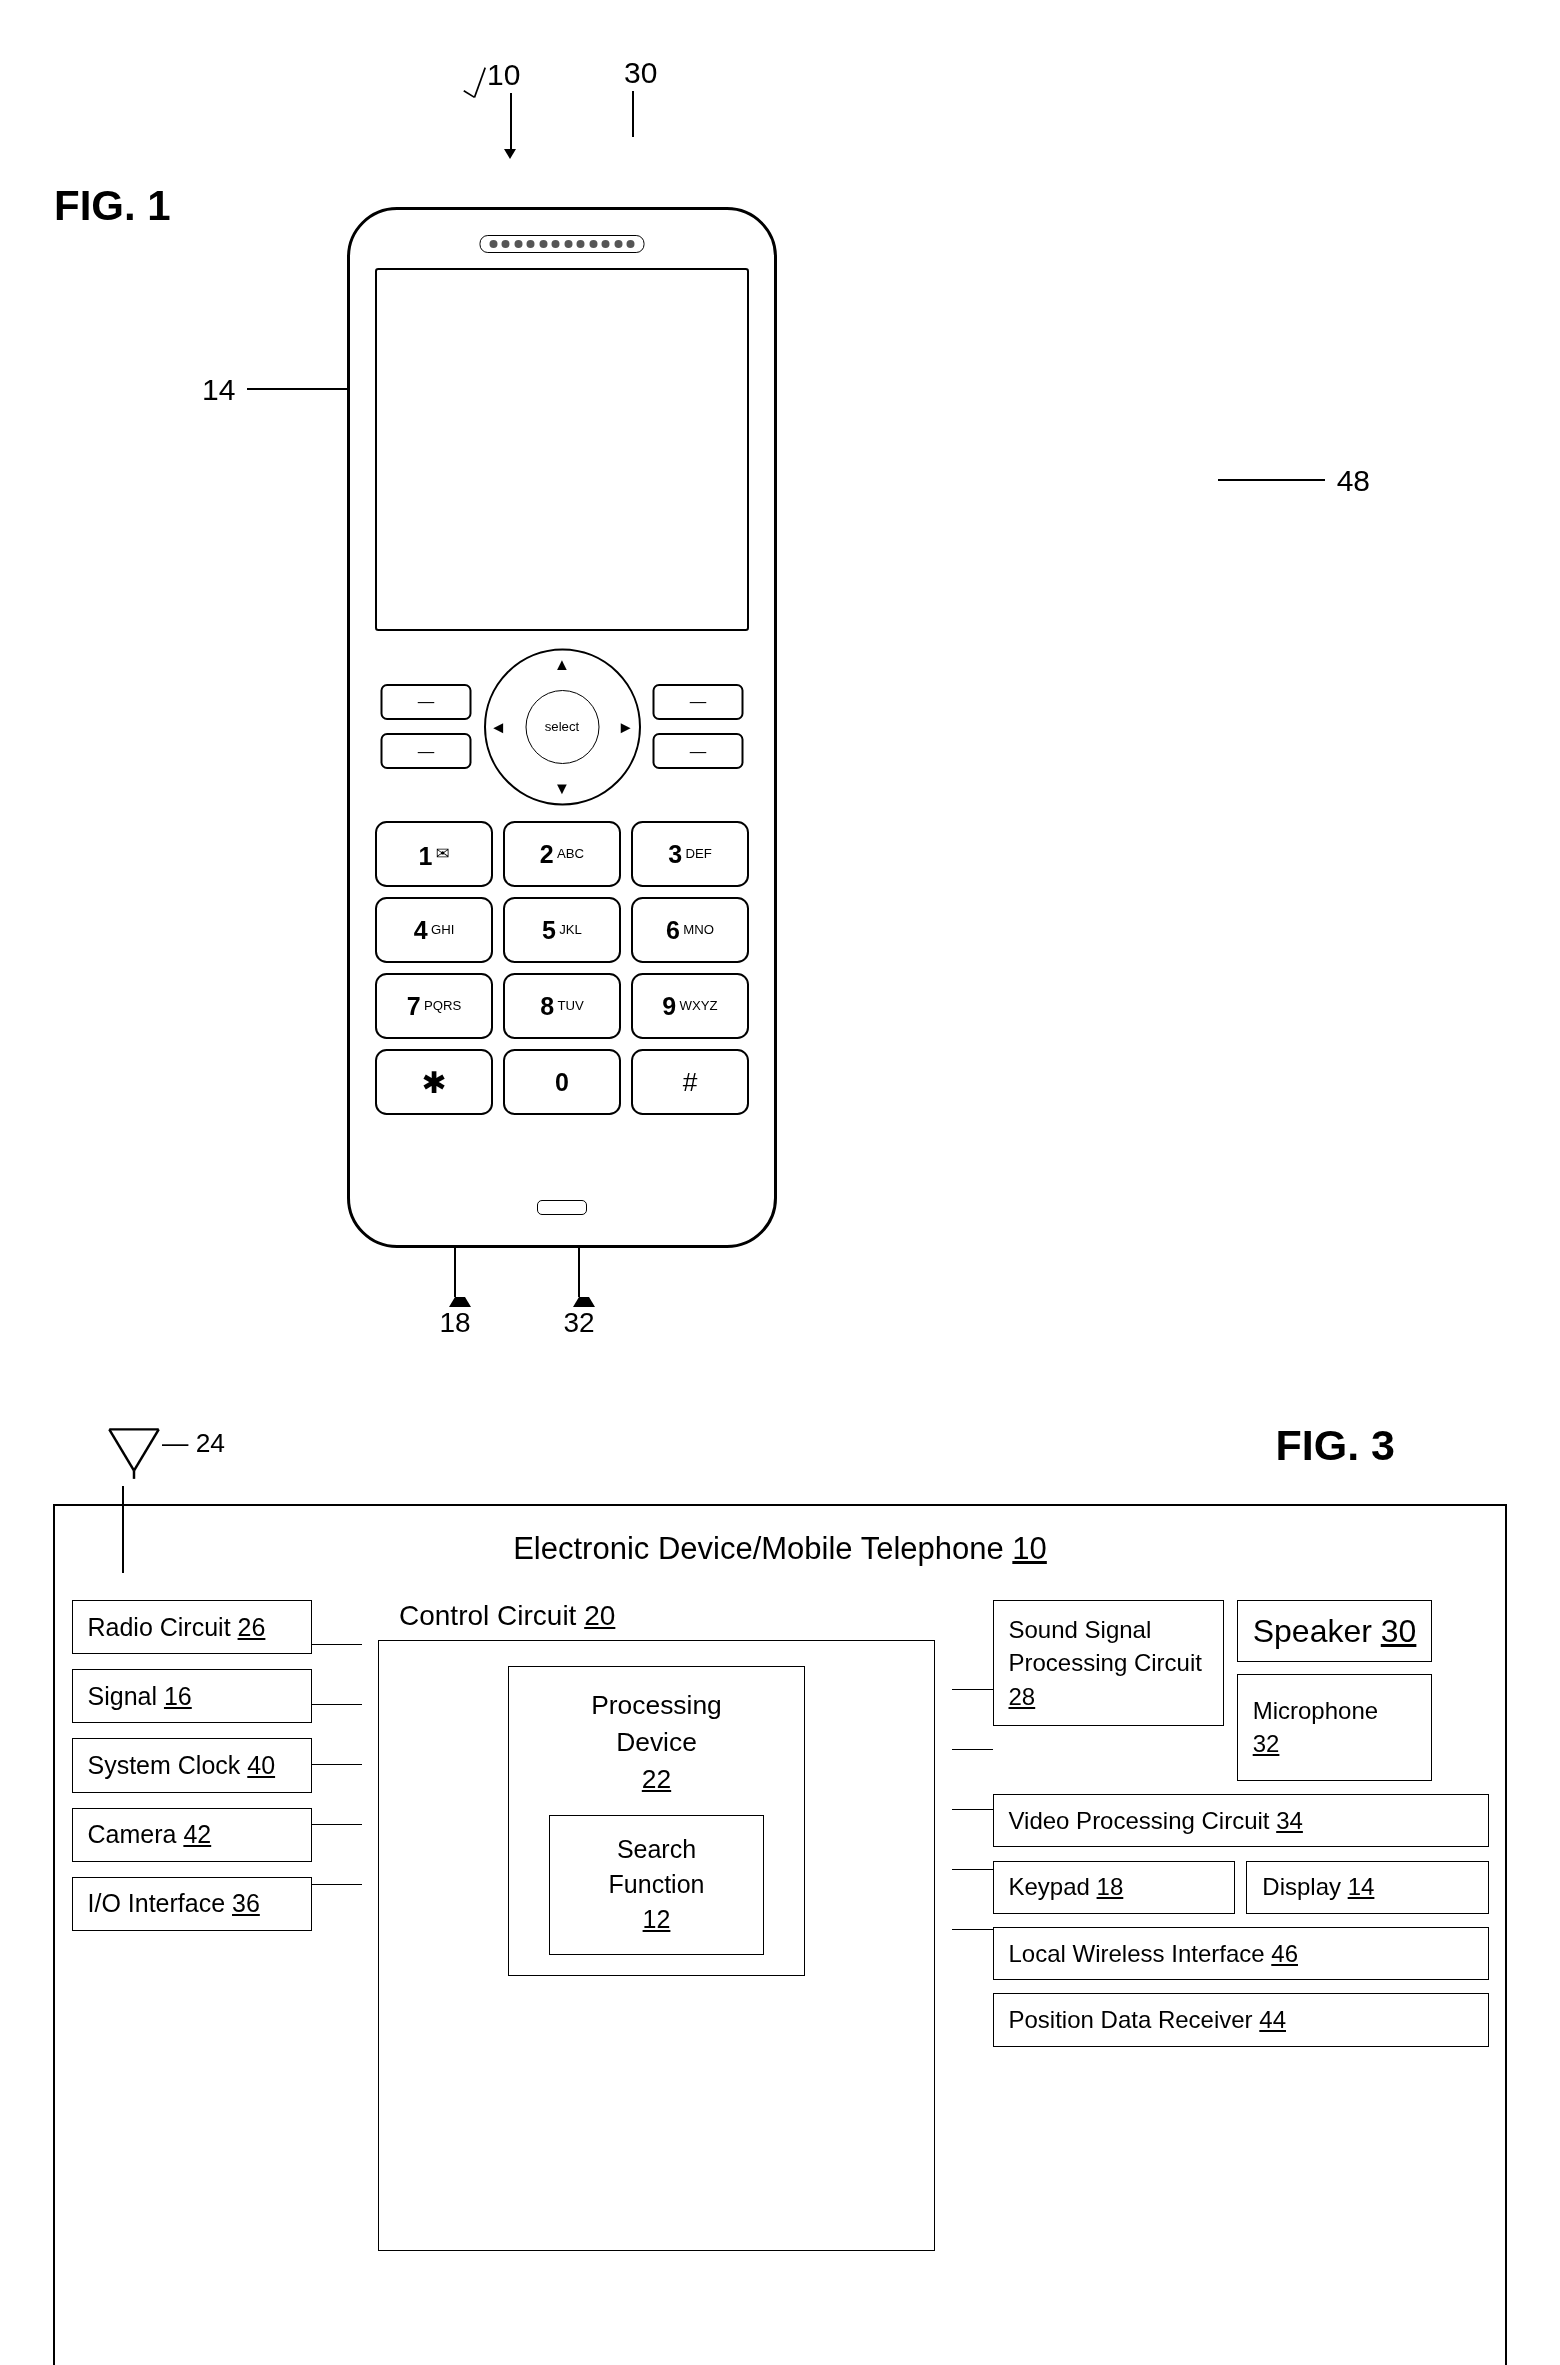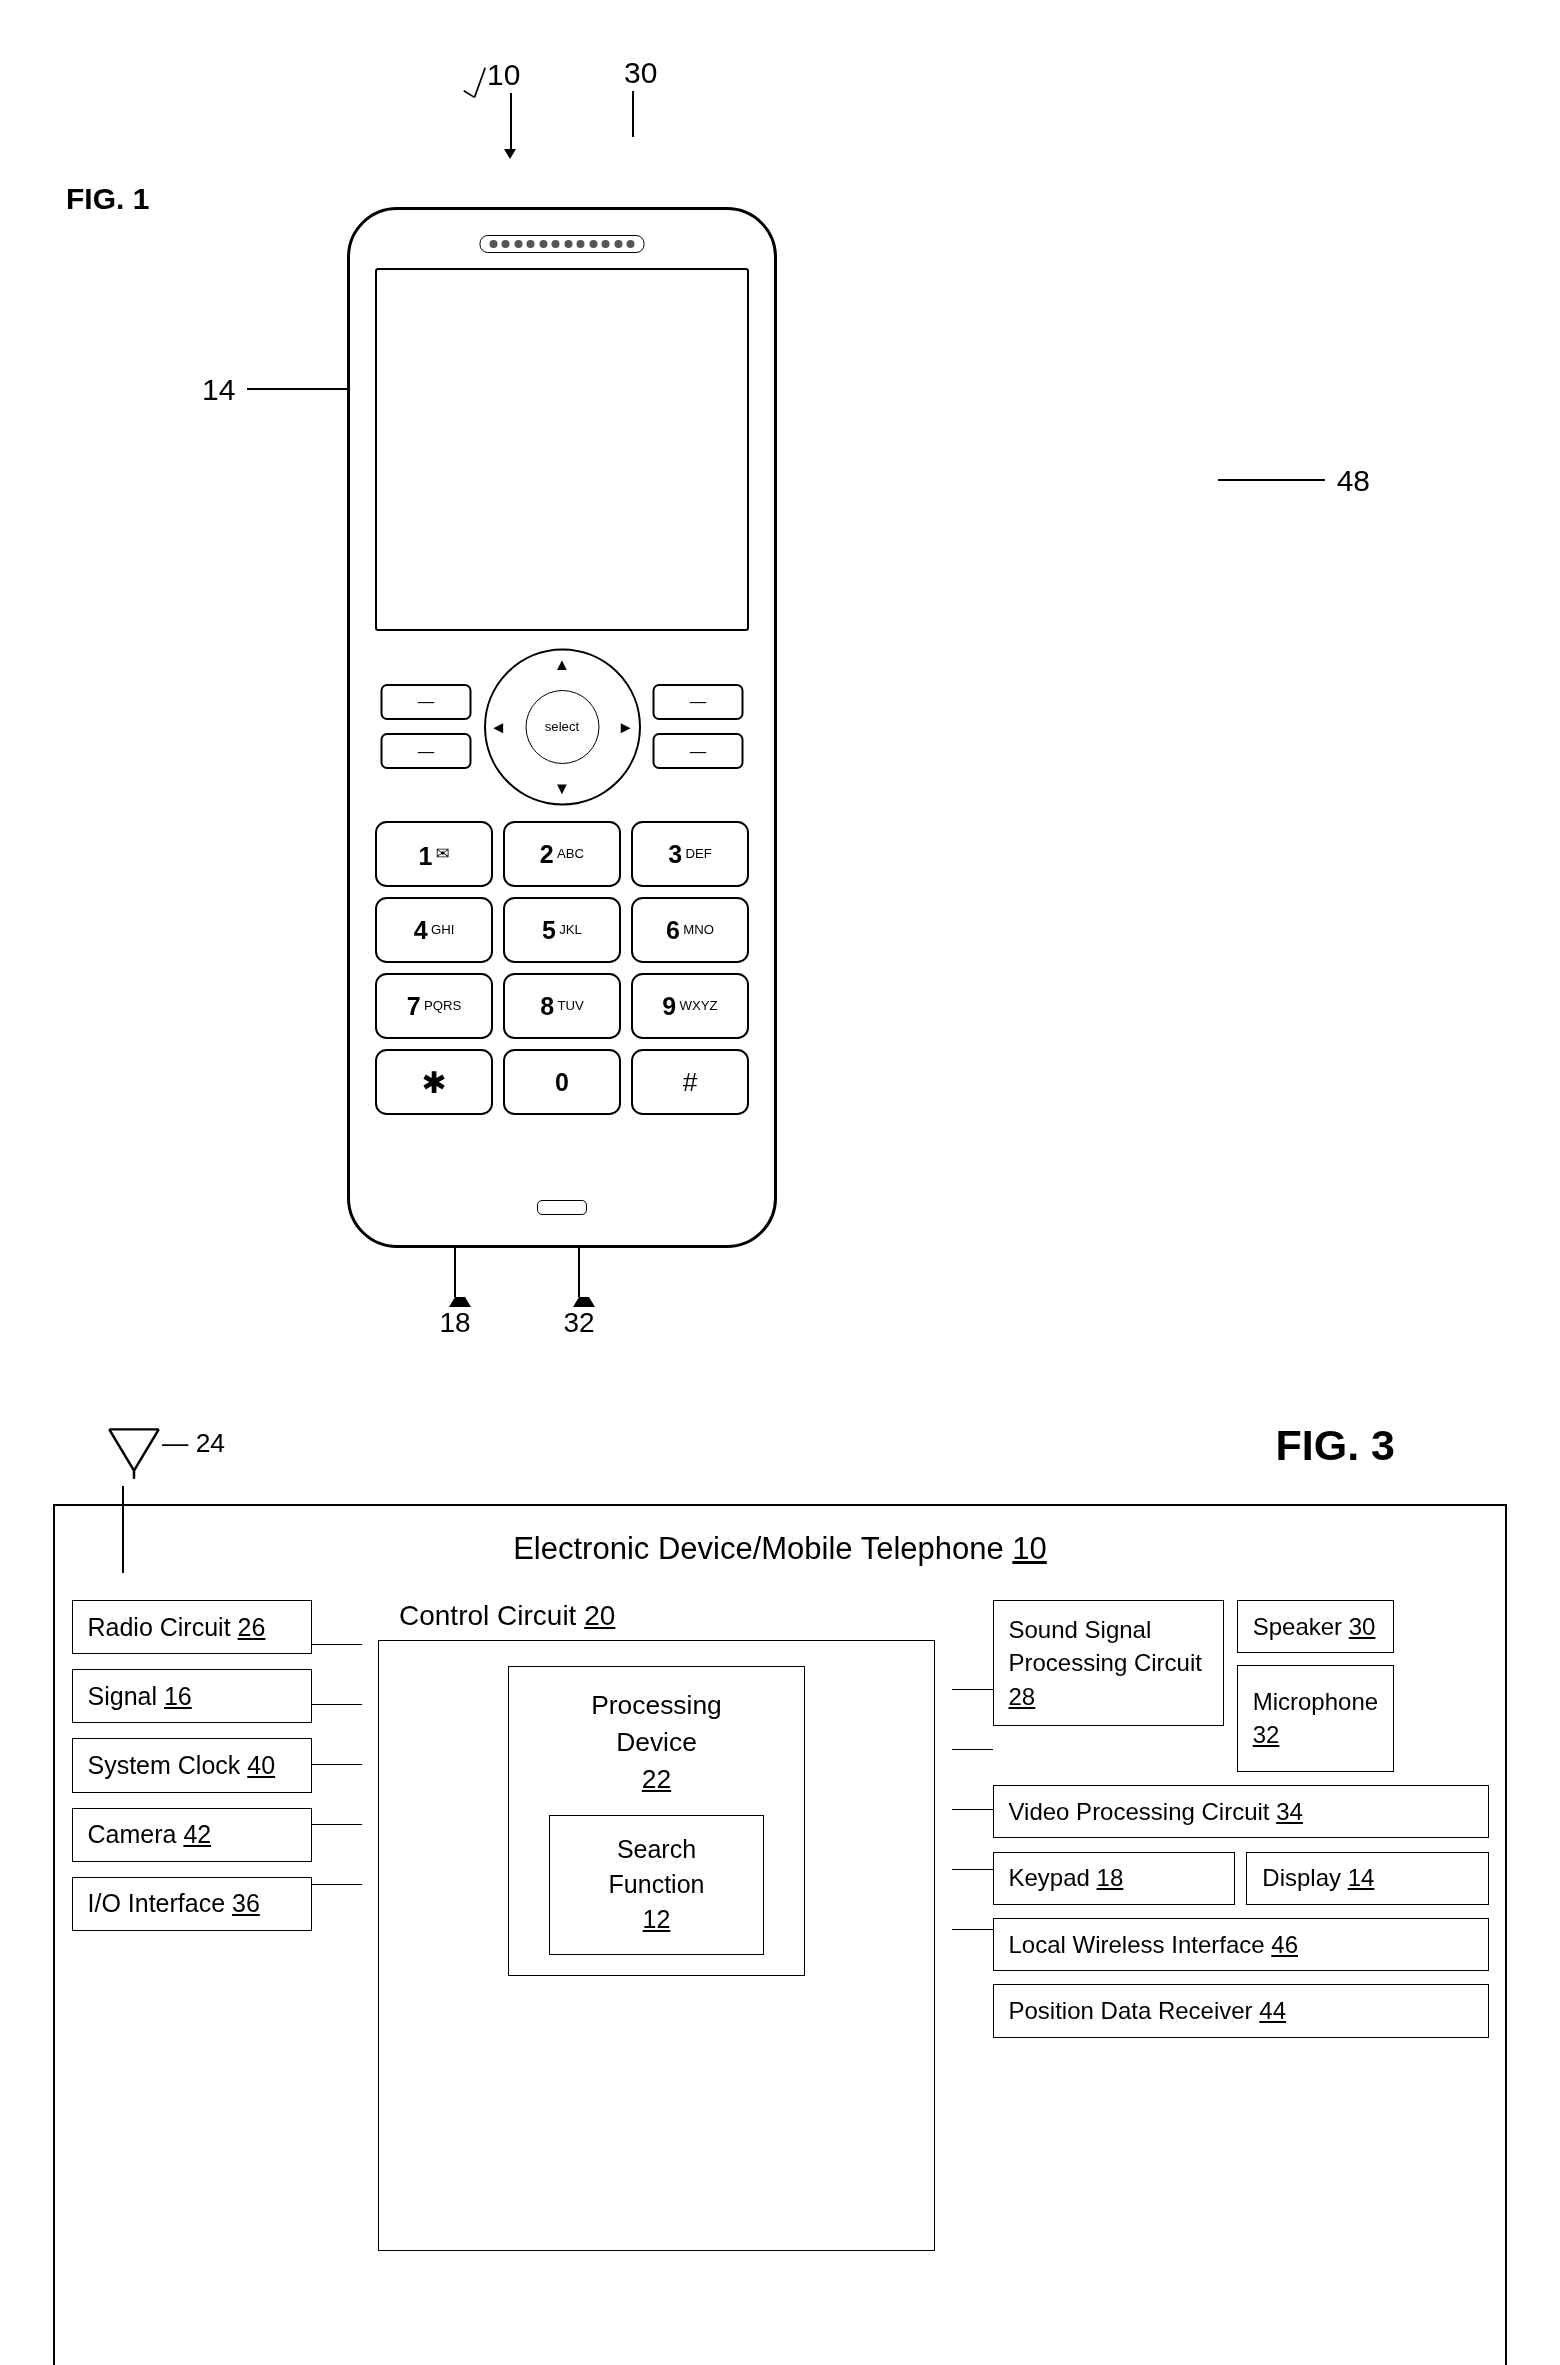--- a/index.html
+++ b/index.html
@@ -18,23 +18,23 @@
       width: 100%;
       height: 1355px;
       display: flex;
       justify-content: center;
       align-items: flex-start;
       padding-top: 50px;
     }
 
     .fig1-label {
       position: absolute;
-      left: 66px;
+      left: 54px;
       top: 182px;
-      font-size: 30px;
+      font-size: 42px;
       font-weight: bold;
     }
 
     
     .phone-body {
       position: relative;
       width: 430px;
       height: 1041px;
       border: 3.3px solid #000;
       border-radius: 50px;
@@ -534,21 +534,21 @@
       </div>
 
       <div style="width:496px;display:flex;flex-direction:column;gap:13.2px;padding-top:0;">
 
         <div style="display:flex;gap:13.2px;align-items:flex-start;">
           <div style="border:1.7px solid #000;padding:11.6px 15px;font-size:24px;line-height:1.4;width:231px;">
             <span>Sound Signal Processing Circuit</span><br>
             <u><span>28</span></u>
           </div>
           <div style="display:flex;flex-direction:column;gap:11.6px;">
-            <div style="border:1.7px solid #000;padding:11.6px 15px;font-size:24px;">
+            <div style="border:1.7px solid #000;padding:11.6px 15px;font-size:32px;">
               <span>Speaker</span>&nbsp;<u><span>30</span></u>
             </div>
             <div style="border:1.7px solid #000;padding:19px 15px;font-size:24px;line-height:1.4;">
               <span>Microphone</span><br>
               <u><span>32</span></u>
             </div>
           </div>
         </div>
 
         <div style="border:1.7px solid #000;padding:11.6px 15px;font-size:24px;">

